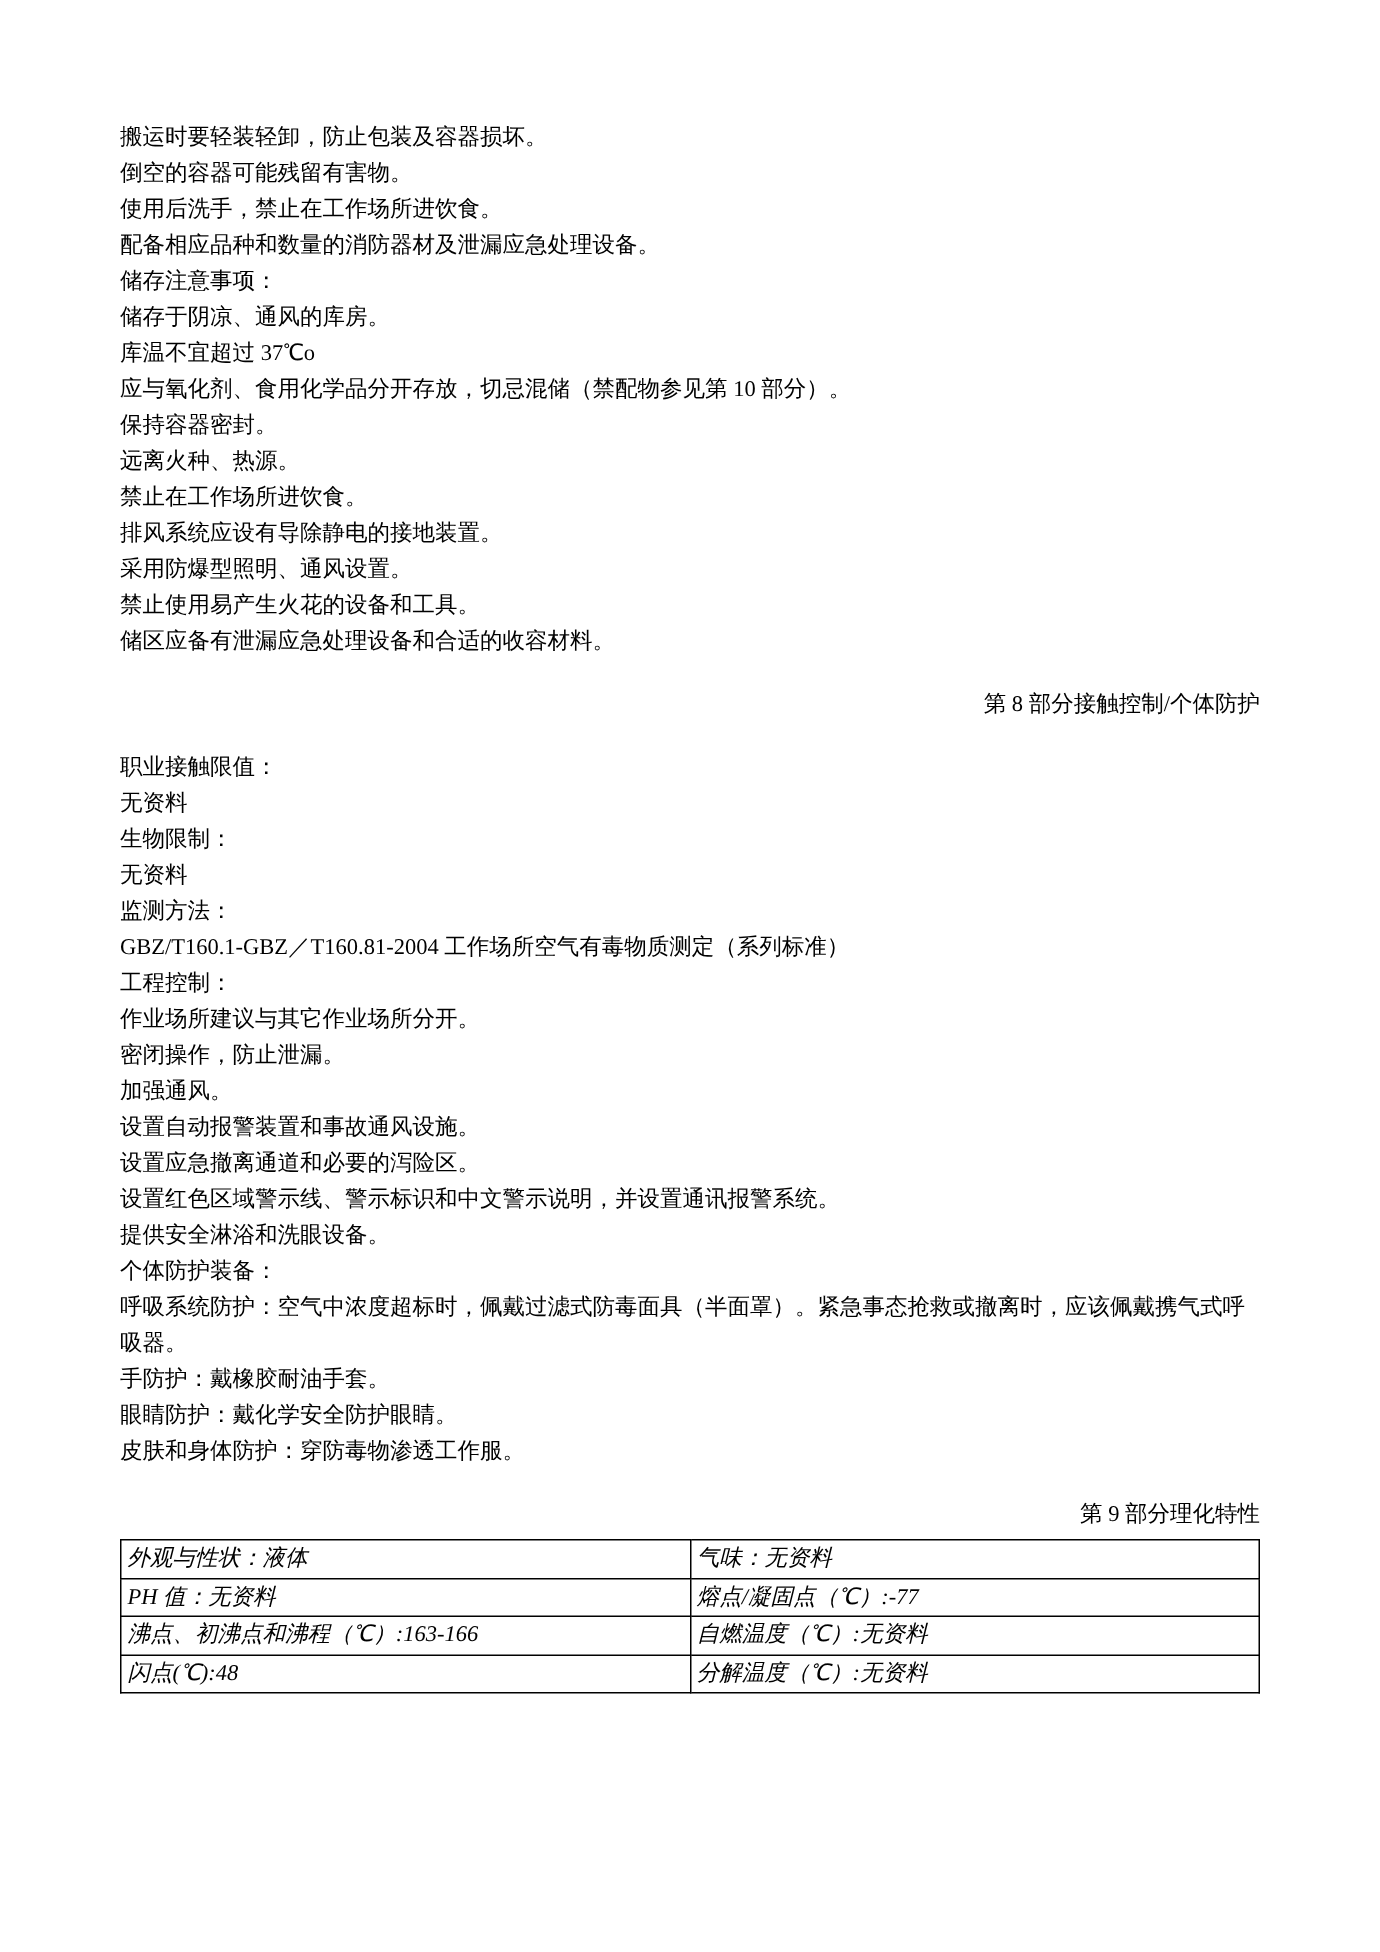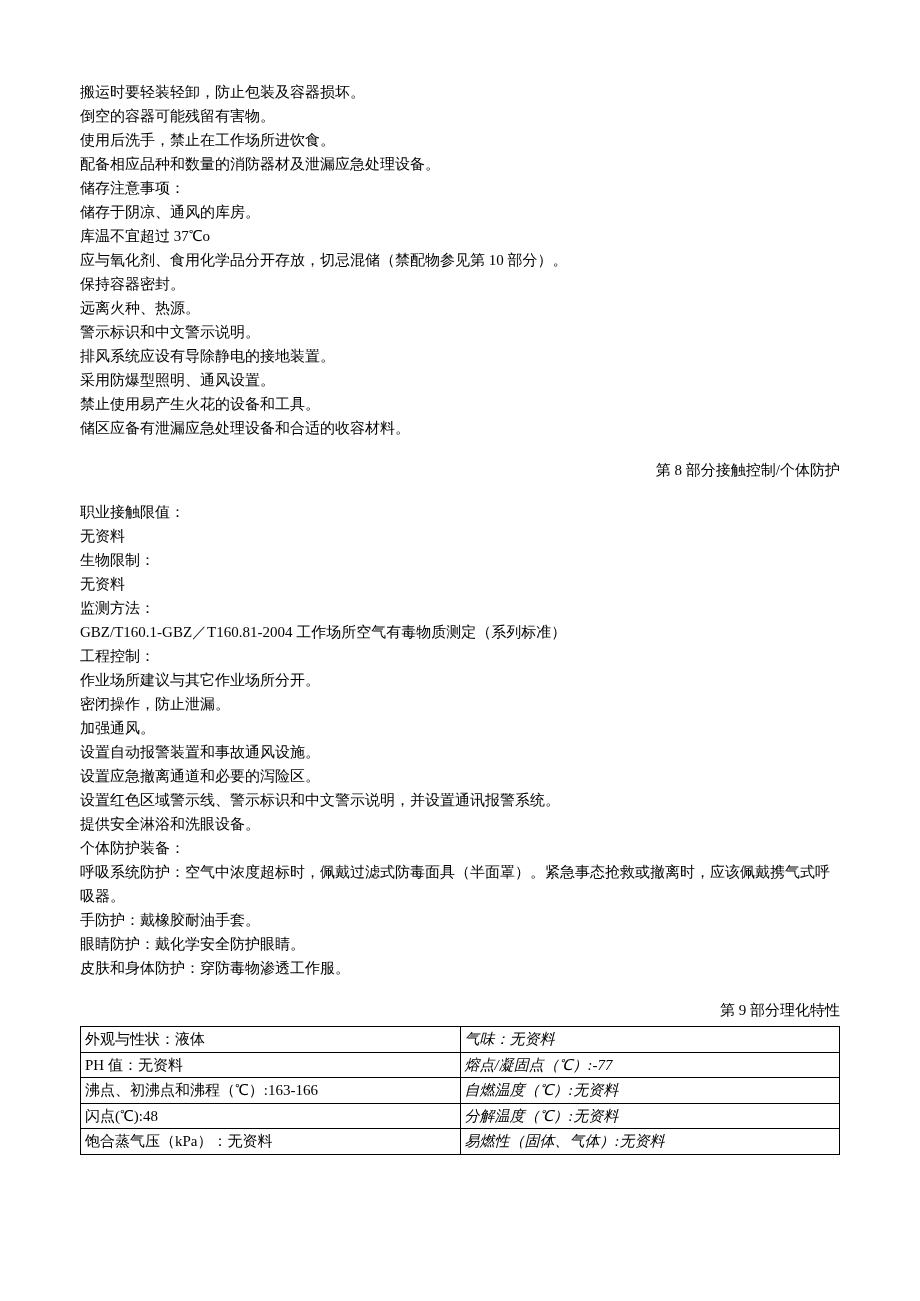--- a/index.html
+++ b/index.html
@@ -29,38 +29,38 @@
     width: 100%;
     margin-top: 2px;
   }
   td {
     border: 1px solid #000;
     padding: 1px 4px;
     vertical-align: top;
     font-size: 15px;
     line-height: 1.5;
   }
-  .col-left { width: 50%; }
+  .col-left { width: 50%; font-style: italic; }
   .col-right { width: 50%; font-style: italic; }
 </style>
 </head>
 <body>
 
 <div id="sec7">
     <p class="para">搬运时要轻装轻卸，防止包装及容器损坏。</p>
     <p class="para">倒空的容器可能残留有害物。</p>
     <p class="para">使用后洗手，禁止在工作场所进饮食。</p>
     <p class="para">配备相应品种和数量的消防器材及泄漏应急处理设备。</p>
     <p class="para">储存注意事项：</p>
     <p class="para">储存于阴凉、通风的库房。</p>
     <p class="para">库温不宜超过 37℃o</p>
     <p class="para">应与氧化剂、食用化学品分开存放，切忌混储（禁配物参见第 10 部分）。</p>
     <p class="para">保持容器密封。</p>
     <p class="para">远离火种、热源。</p>
-    <p class="para">警示标识和中文警示说明。</p>
+    <p class="para">禁止在工作场所进饮食。</p>
     <p class="para">排风系统应设有导除静电的接地装置。</p>
     <p class="para">采用防爆型照明、通风设置。</p>
     <p class="para">禁止使用易产生火花的设备和工具。</p>
     <p class="para">储区应备有泄漏应急处理设备和合适的收容材料。</p>
   </div>
 
 <div class="section-title">第 8 部分接触控制/个体防护</div>
 <div class="spacer"></div>
 
 <div id="sec8">
@@ -98,18 +98,14 @@
         <td class="col-right">熔点/凝固点（℃）:-77</td>
       </tr>
       <tr>
         <td class="col-left">沸点、初沸点和沸程（℃）:163-166</td>
         <td class="col-right">自燃温度（℃）:无资料</td>
       </tr>
       <tr>
         <td class="col-left">闪点(℃):48</td>
         <td class="col-right">分解温度（℃）:无资料</td>
       </tr>
-      <tr>
-        <td class="col-left">饱合蒸气压（kPa）：无资料</td>
-        <td class="col-right">易燃性（固体、气体）:无资料</td>
-      </tr>
     </tbody>
 </table>
 
 </body></html>

